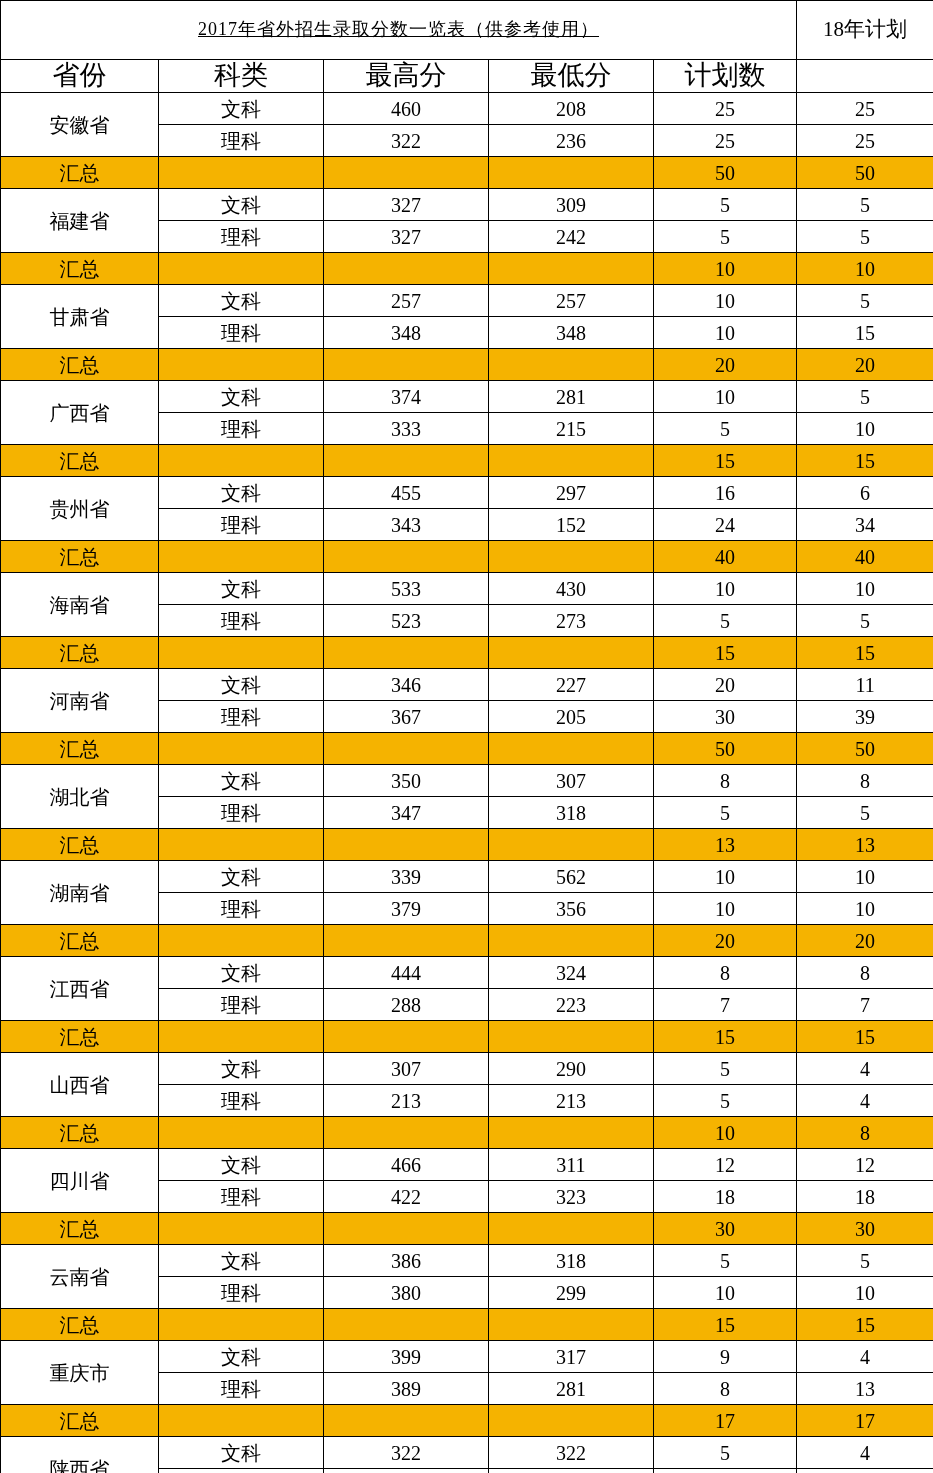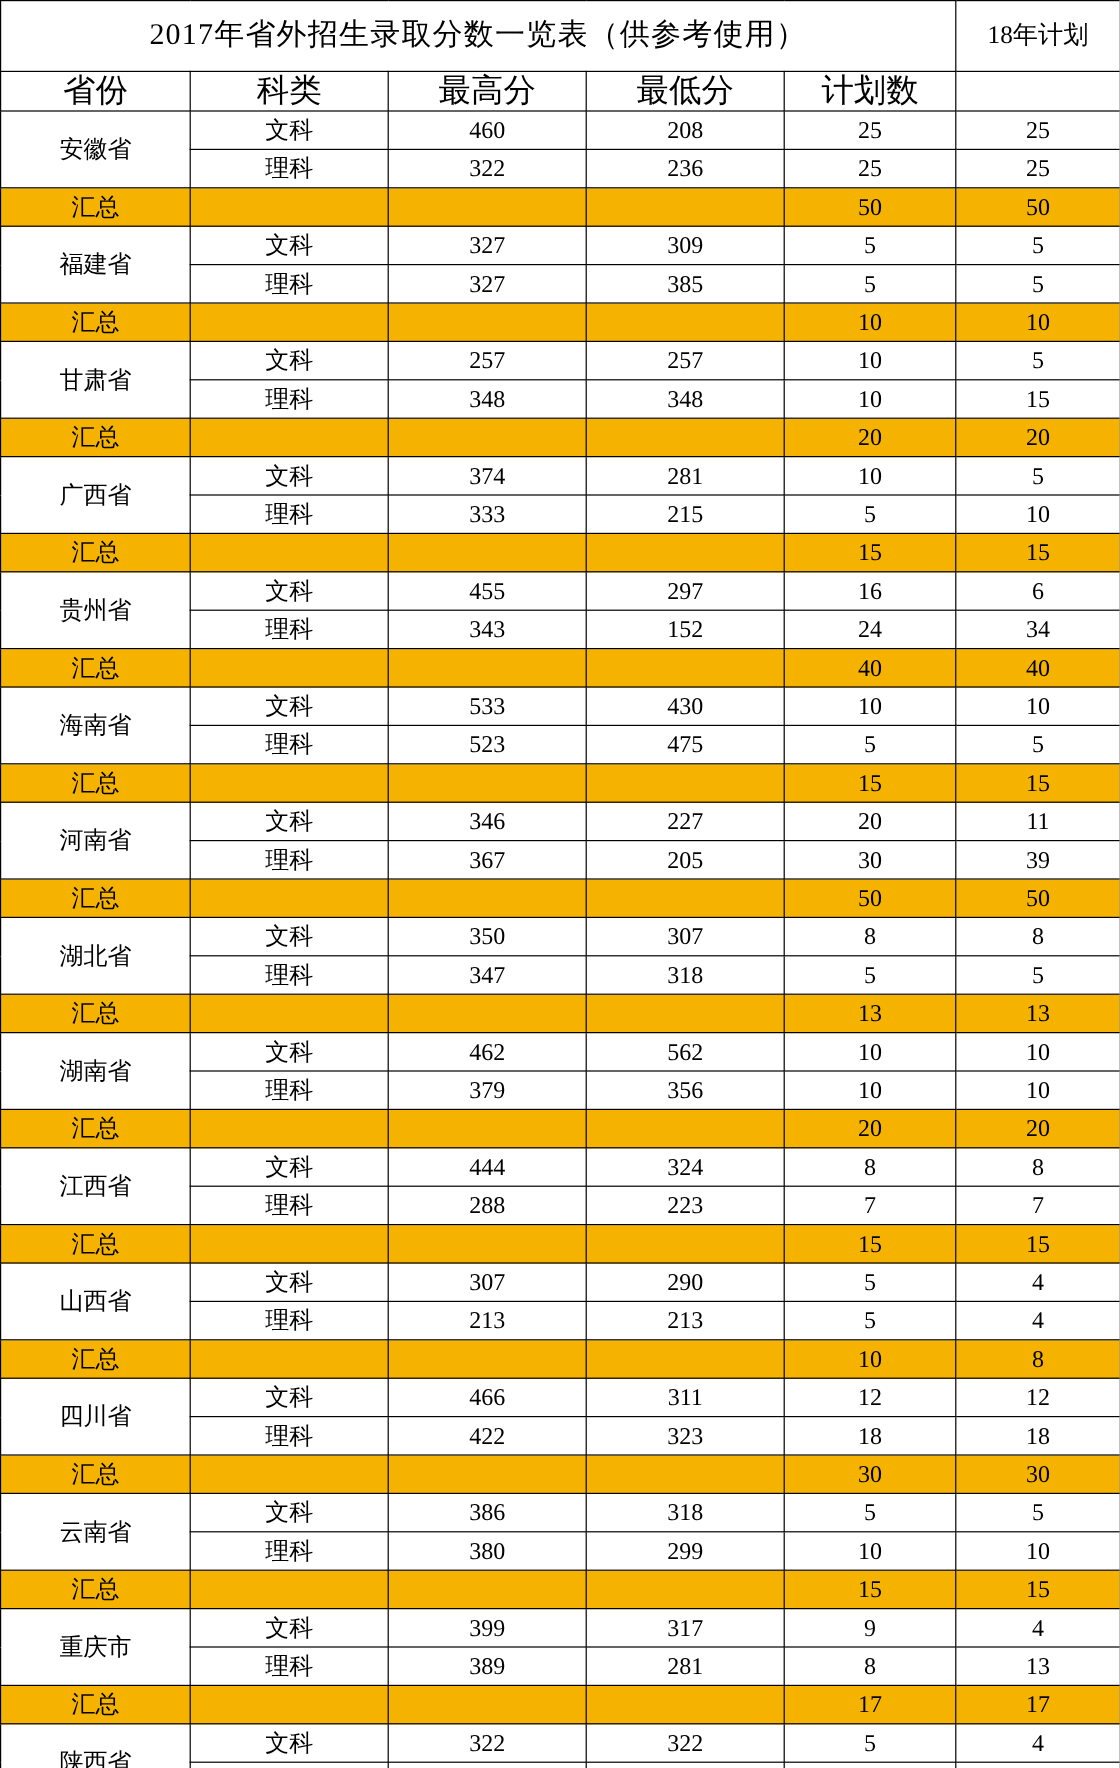--- a/index.html
+++ b/index.html
@@ -31,24 +31,25 @@
   }
   
   col.c0 { width: 158px; }
   col.c1 { width: 165px; }
   col.c2 { width: 165px; }
   col.c3 { width: 165px; }
   col.c4 { width: 143px; }
   col.c5 { width: 137px; }
 
   .title-cell {
-    font-size: 25px;
+    font-size: 18px;
     font-weight: bold;
     height: 58px;
     letter-spacing: 1px;
+    text-decoration: underline;
   }
   .plan-head {
     font-size: 21px;
     height: 58px;
     border-radius: 21px;
   }
   .head-row td {
     font-size: 27px;
     font-weight: bold;
     height: 32px;
@@ -120,21 +121,21 @@
           <td class="prov-cell" rowspan="2">福建省</td>
           <td>文科</td>
           <td>327</td>
           <td>309</td>
           <td>5</td>
           <td>5</td>
         </tr>
         <tr class="data-row">
           <td>理科</td>
           <td>327</td>
-          <td>385</td>
+          <td>242</td>
           <td>5</td>
           <td>5</td>
         </tr>
         <tr class="sum-row">
           <td>汇总</td>
           <td class="empty"></td>
           <td class="empty"></td>
           <td class="empty"></td>
           <td>10</td>
           <td>10</td>
@@ -212,21 +213,21 @@
           <td class="prov-cell" rowspan="2">海南省</td>
           <td>文科</td>
           <td>533</td>
           <td>430</td>
           <td>10</td>
           <td>10</td>
         </tr>
         <tr class="data-row">
           <td>理科</td>
           <td>523</td>
-          <td>475</td>
+          <td>273</td>
           <td>5</td>
           <td>5</td>
         </tr>
         <tr class="sum-row">
           <td>汇总</td>
           <td class="empty"></td>
           <td class="empty"></td>
           <td class="empty"></td>
           <td>15</td>
           <td>15</td>
@@ -273,21 +274,21 @@
           <td>汇总</td>
           <td class="empty"></td>
           <td class="empty"></td>
           <td class="empty"></td>
           <td>13</td>
           <td>13</td>
         </tr>
         <tr class="data-row">
           <td class="prov-cell" rowspan="2">湖南省</td>
           <td>文科</td>
-          <td>462</td>
+          <td>339</td>
           <td>562</td>
           <td>10</td>
           <td>10</td>
         </tr>
         <tr class="data-row">
           <td>理科</td>
           <td>379</td>
           <td>356</td>
           <td>10</td>
           <td>10</td>

